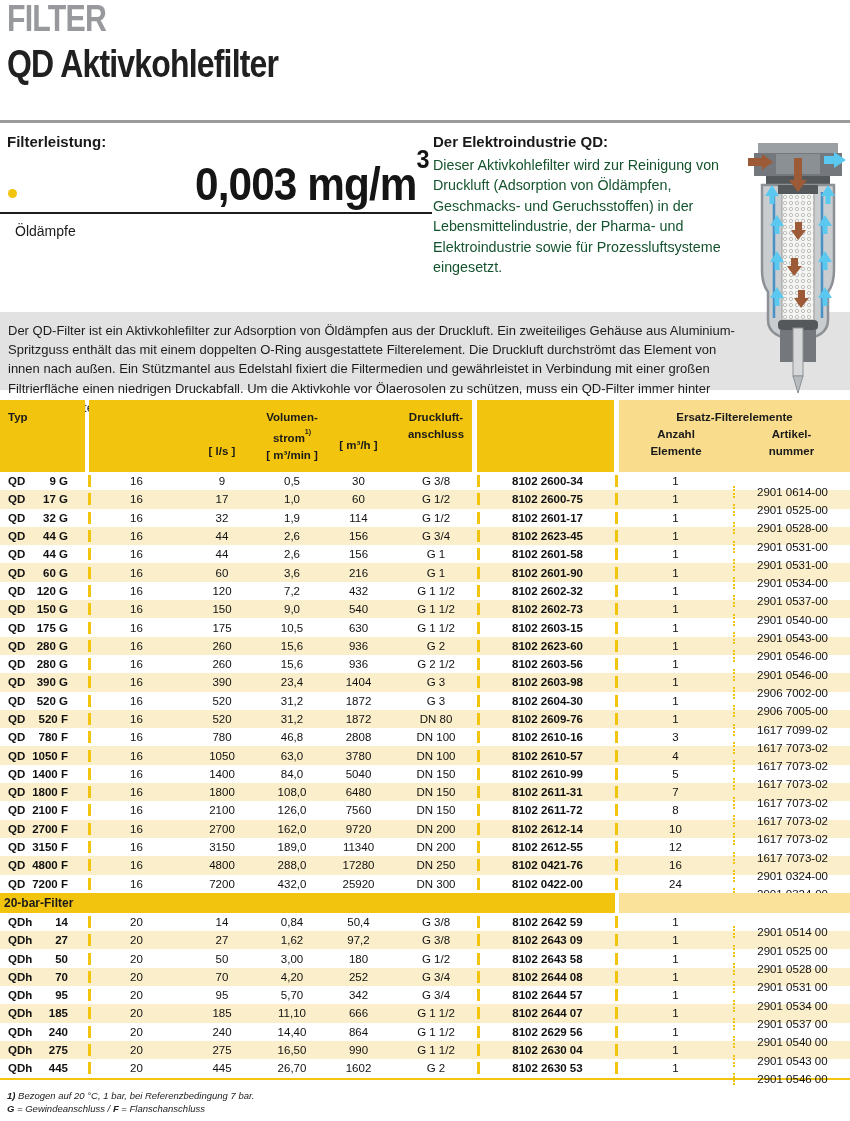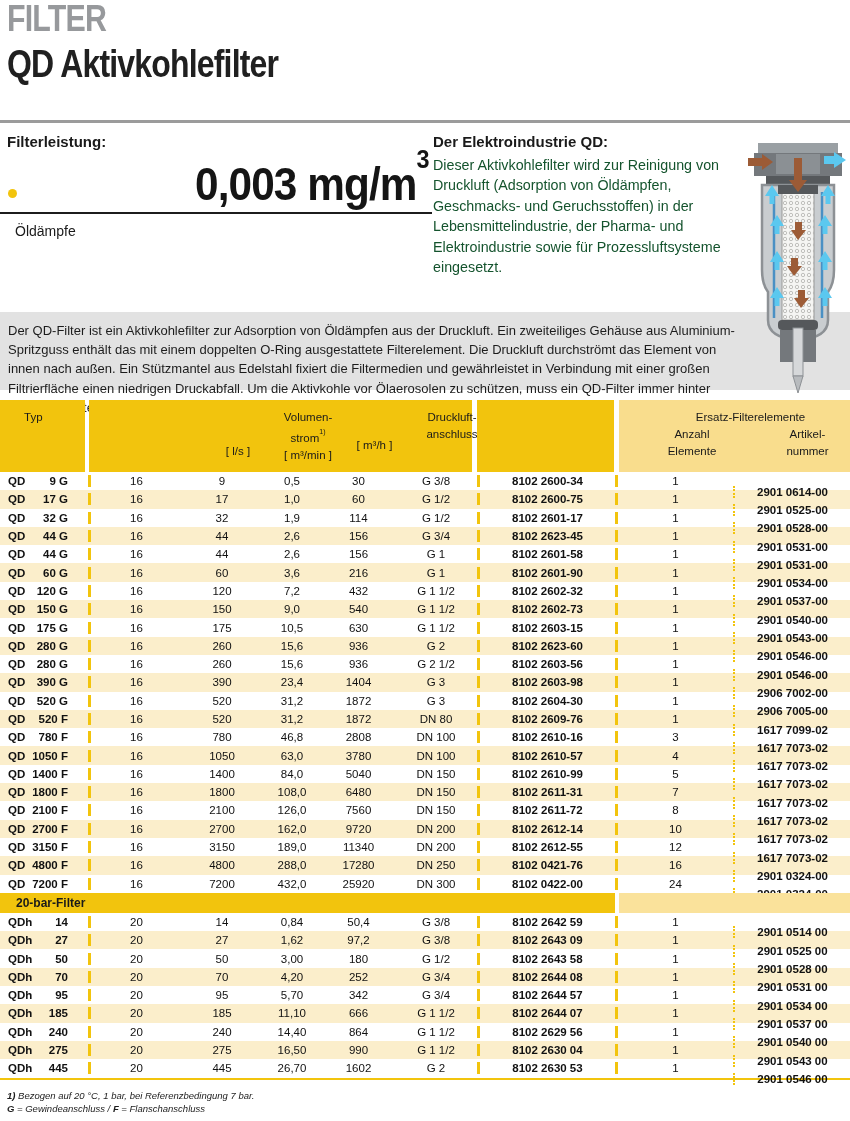--- a/index.html
+++ b/index.html
@@ -34,37 +34,37 @@
   .illus{position:absolute;left:746px;top:140px;width:104px;height:255px;}
 
   
   .tbl{position:absolute;left:0;top:400px;width:850px;}
   .thead{position:relative;height:72px;}
   .hb{position:absolute;top:0;height:72px;}
   .hb-typ{left:0;width:85px;background:var(--yellow);}
   .hb-main{left:89px;width:383px;background:var(--yellow);}
   .hb-komp{left:477px;width:137px;background:var(--yellow);}
   .hb-ers{left:619px;width:231px;background:var(--lightyellow);}
-  .h-stack{position:absolute;text-align:center;font-weight:normal;font-size:11.5px;line-height:17px;margin-left:16px;}
+  .h-stack{position:absolute;text-align:center;font-weight:bold;font-size:11.5px;line-height:17px;}
   .h-stack sup{font-size:7px;position:relative;top:-3px;}
   .trow{display:flex;height:18.3px;align-items:center;font-size:11.5px;color:#111;}
   .trow.alt{background:var(--cream);}
   .c{box-sizing:border-box;text-align:center;white-space:nowrap;}
   .c-typ{width:88px;display:flex;justify-content:space-between;padding:0 20px 0 8px;font-weight:bold;text-align:center;}
   .c-bar{width:94px;border-left:3px solid var(--yellow);}
   .c-ls{width:80px;}
   .c-m3min{width:60px;}
   .c-m3h{width:73px;}
   .c-ans{width:82px;}
   .c-art{width:138px;font-weight:bold;border-left:3px solid var(--yellow);}
   .c-anz{width:118px;border-left:3px solid var(--yellow);}
-  .c-ers{width:117px;font-weight:bold;border-left:2px dotted var(--yellow);margin-top:21px;}
+  .c-ers{width:117px;font-weight:normal;border-left:2px dotted var(--yellow);margin-top:21px;}
   .band{display:flex;height:20px;}
   .band-left{width:615px;background:var(--yellow);font-weight:bold;font-size:12px;
-             display:flex;align-items:center;padding-left:16px;box-sizing:border-box;}
+             display:flex;align-items:center;padding-left:4px;box-sizing:border-box;}
   .band-gap{width:4px;background:#fff;}
   .band-right{flex:1;background:var(--bandlight);}
   .tbl-bottom{height:2px;background:var(--yellow);}
 
   
   .footnotes{position:absolute;left:7px;top:1090px;font-size:9.5px;line-height:12.5px;color:#1c1c1c;font-style:italic;}
   .fn-b{font-weight:bold;}
 
   :root{--yellow:#F2C40D;--lightyellow:#F9DD8D;--cream:#FBEECB;--bandlight:#FAE29B;}
 </style>

